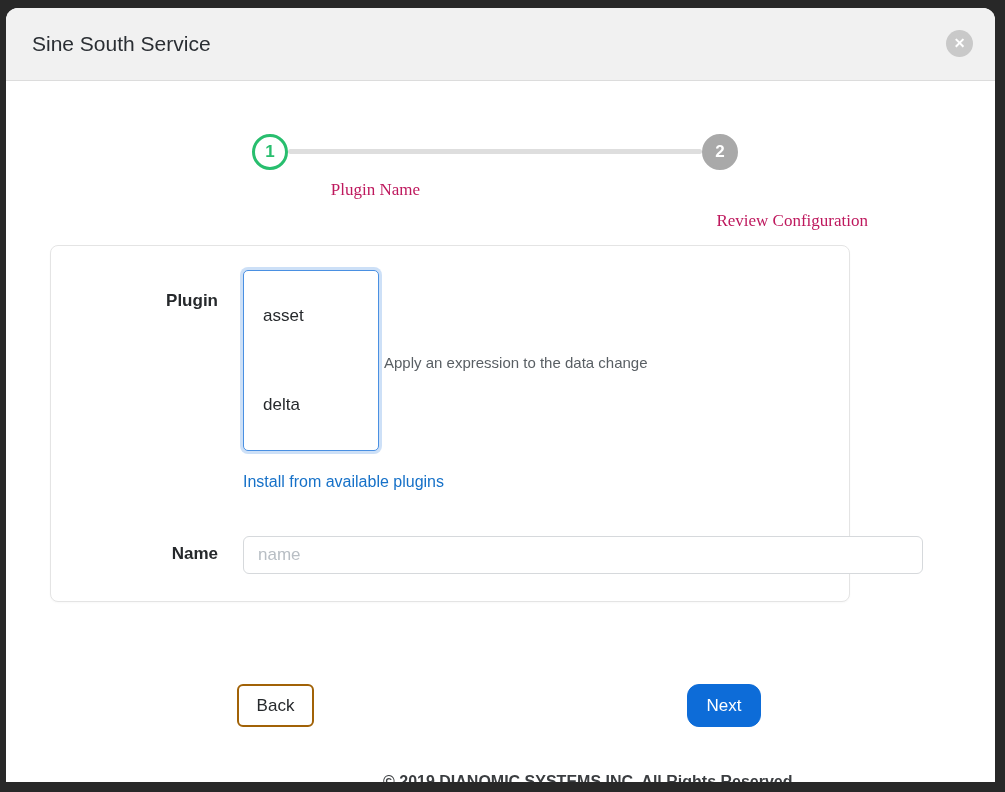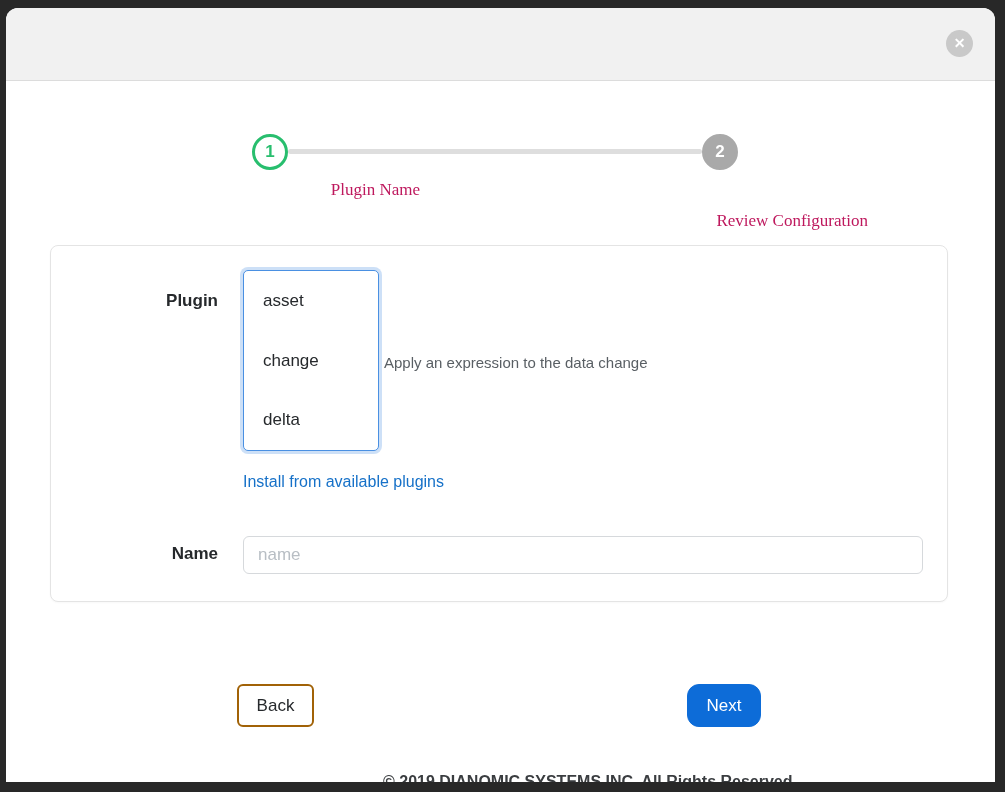--- a/index.html
+++ b/index.html
@@ -67,21 +67,21 @@
   .step-label {
     position:absolute; top:172px;
     width:300px; text-align:right;
     font-size:17px; color:#be185d;font-family:Liberation Serif, serif;
   }
   .step-label.first  { left:114px; }
   .step-label.second { left:562px;margin-top:31px; }
   
   .card {
     position:absolute; left:44px; top:237px;
-    width:898px; height:357px;
+    width:800px; height:357px;
     background:#ffffff;
     border:1px solid #e4e4e4;
     border-radius:8px;
     box-shadow:0 1px 2px rgba(0,0,0,0.03);
   }
   .field-label {
     position:absolute; left:0; width:167px;
     text-align:right;
     font-size:17px; font-weight:bold; color:#26292c;
   }
@@ -157,41 +157,41 @@
     font-size:16px; font-weight:600; color:#3a3d40;
     white-space:nowrap;
   }
 </style>
 </head>
 <body>
 
 <div class="window">
 
   <div class="modal-header">
+    <div class="modal-title">Sine South Service</div>
     <button class="close-btn">✕</button>
   </div>
 
   <div class="stepper-line"></div>
 
   <div class="step-circle active">
     <span>1</span>
   </div>
   <div class="step-circle inactive">
     <span>2</span>
   </div>
   <div class="step-label first">Plugin Name</div>
   <div class="step-label second">Review Configuration</div>
 
   <div class="card">
 
     <div class="field-label plugin-label">Plugin</div>
 
     <div class="plugin-listbox">
       <div class="plugin-option">asset</div>
-      <div class="plugin-option">change</div>
       <div class="plugin-option">delta</div>
     </div>
 
     <div class="plugin-desc">Apply an expression to the data change</div>
 
     <a class="install-link">Install from available plugins</a>
 
     <div class="field-label name-label">Name</div>
 
     <input class="name-input" type="text" placeholder="name" style="">

